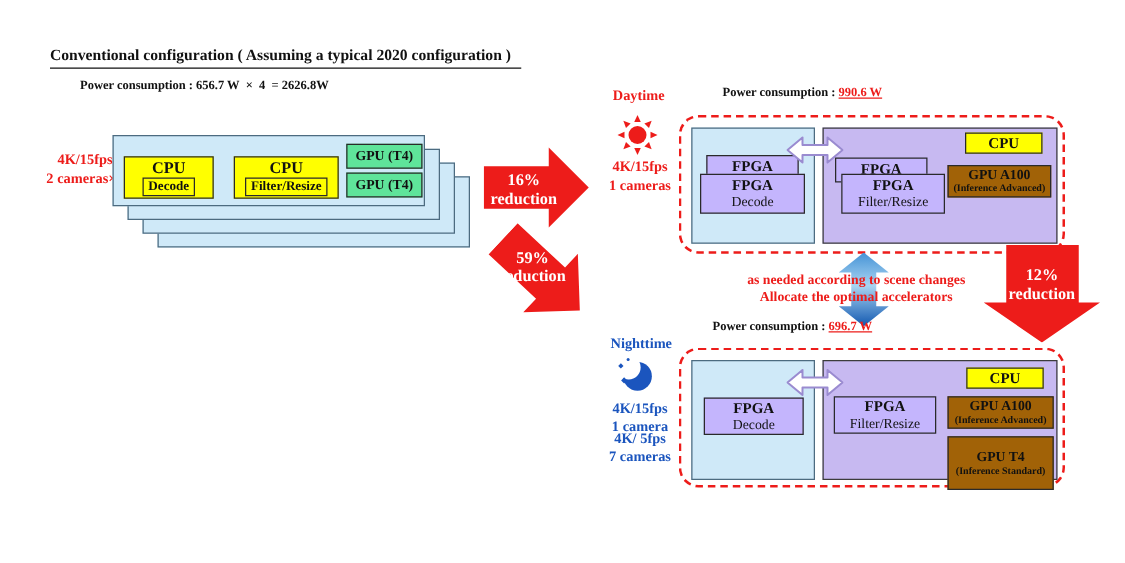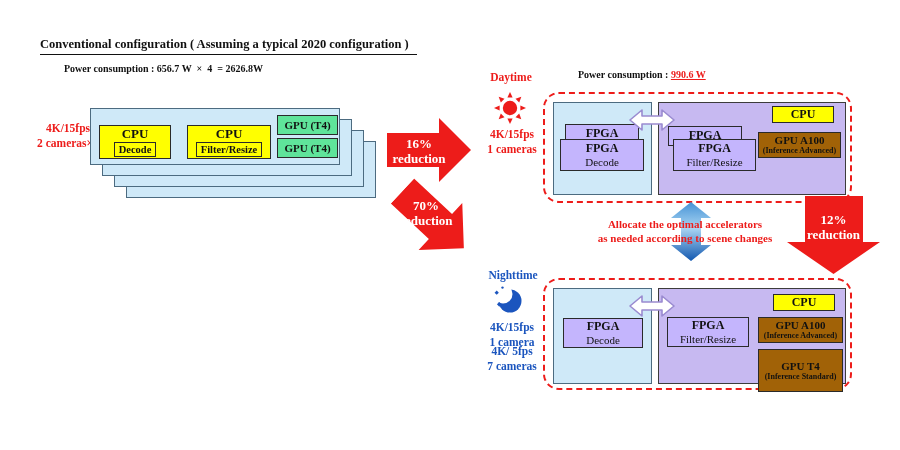--- a/index.html
+++ b/index.html
@@ -71,21 +71,21 @@
     <div>16%</div>
     <div>reduction</div>
   </div>
 
   <div class="abs" style="left:391px;top:187px;width:85px;height:66px;transform:rotate(43deg)">
     <svg width="85" height="66" viewBox="0 0 85 66">
       <polygon points="0,16 52,16 52,1 84,33 52,65 52,50 0,50" fill="#ed1c1a"></polygon>
     </svg>
   </div>
   <div class="abs white arrow-text" style="left:396px;top:198px;width:60px">
-    <div>70%</div>
+    <div>59%</div>
     <div>reduction</div>
   </div>
 
 
   <div class="abs side-label red center" style="left:480px;top:70px;width:62px">Daytime</div>
   <div class="abs" style="left:493px;top:91px">
     <svg width="34" height="34" viewBox="0 0 34 34">
       <g fill="#ed1c1a">
         <circle cx="17" cy="17" r="7.2"></circle>
         <polygon points="17,1 14.4,6.6 19.6,6.6"></polygon>
@@ -142,34 +142,38 @@
         <linearGradient id="gb" x1="0" y1="0" x2="0" y2="1">
           <stop offset="0" stop-color="#4593d6"></stop>
           <stop offset="0.45" stop-color="#a9d4f2"></stop>
           <stop offset="1" stop-color="#1258b0"></stop>
         </linearGradient>
       </defs>
       <polygon points="21,0 41,16 31,16 31,43 41,43 21,59 1,43 11,43 11,16 1,16" fill="url(#gb)"></polygon>
     </svg>
   </div>
   <div class="abs note red" style="left:560px;top:217px;width:250px">
+    <div>as needed according to scene changes</div>
     <div>Allocate the optimal accelerators</div>
-    <div>as needed according to scene changes</div>
   </div>
 
   <div class="abs" style="left:787px;top:196px;z-index:6">
     <svg width="93" height="78" viewBox="0 0 93 78">
       <polygon points="18,0 76,0 76,46 93,46 46.5,78 0,46 18,46" fill="#ed1c1a"></polygon>
     </svg>
   </div>
   <div class="abs white arrow-text" style="left:795px;top:212px;width:77px;z-index:7">
     <div>12%</div>
     <div>reduction</div>
   </div>
 
+  <div class="abs powerline" style="left:570px;top:256px">
+    <span>Power consumption :</span>
+    <span class="pc-val">696.7 W</span>
+  </div>
 
   <div class="abs side-label blue center" style="left:474px;top:268px;width:78px">Nighttime</div>
   <div class="abs" style="left:492px;top:284px">
     <svg width="32" height="32" viewBox="0 0 32 32">
       <defs>
         <mask id="mmask">
           <rect x="0" y="0" width="32" height="32" fill="#fff"></rect>
           <circle cx="11" cy="10" r="9.5" fill="#000"></circle>
         </mask>
       </defs>

